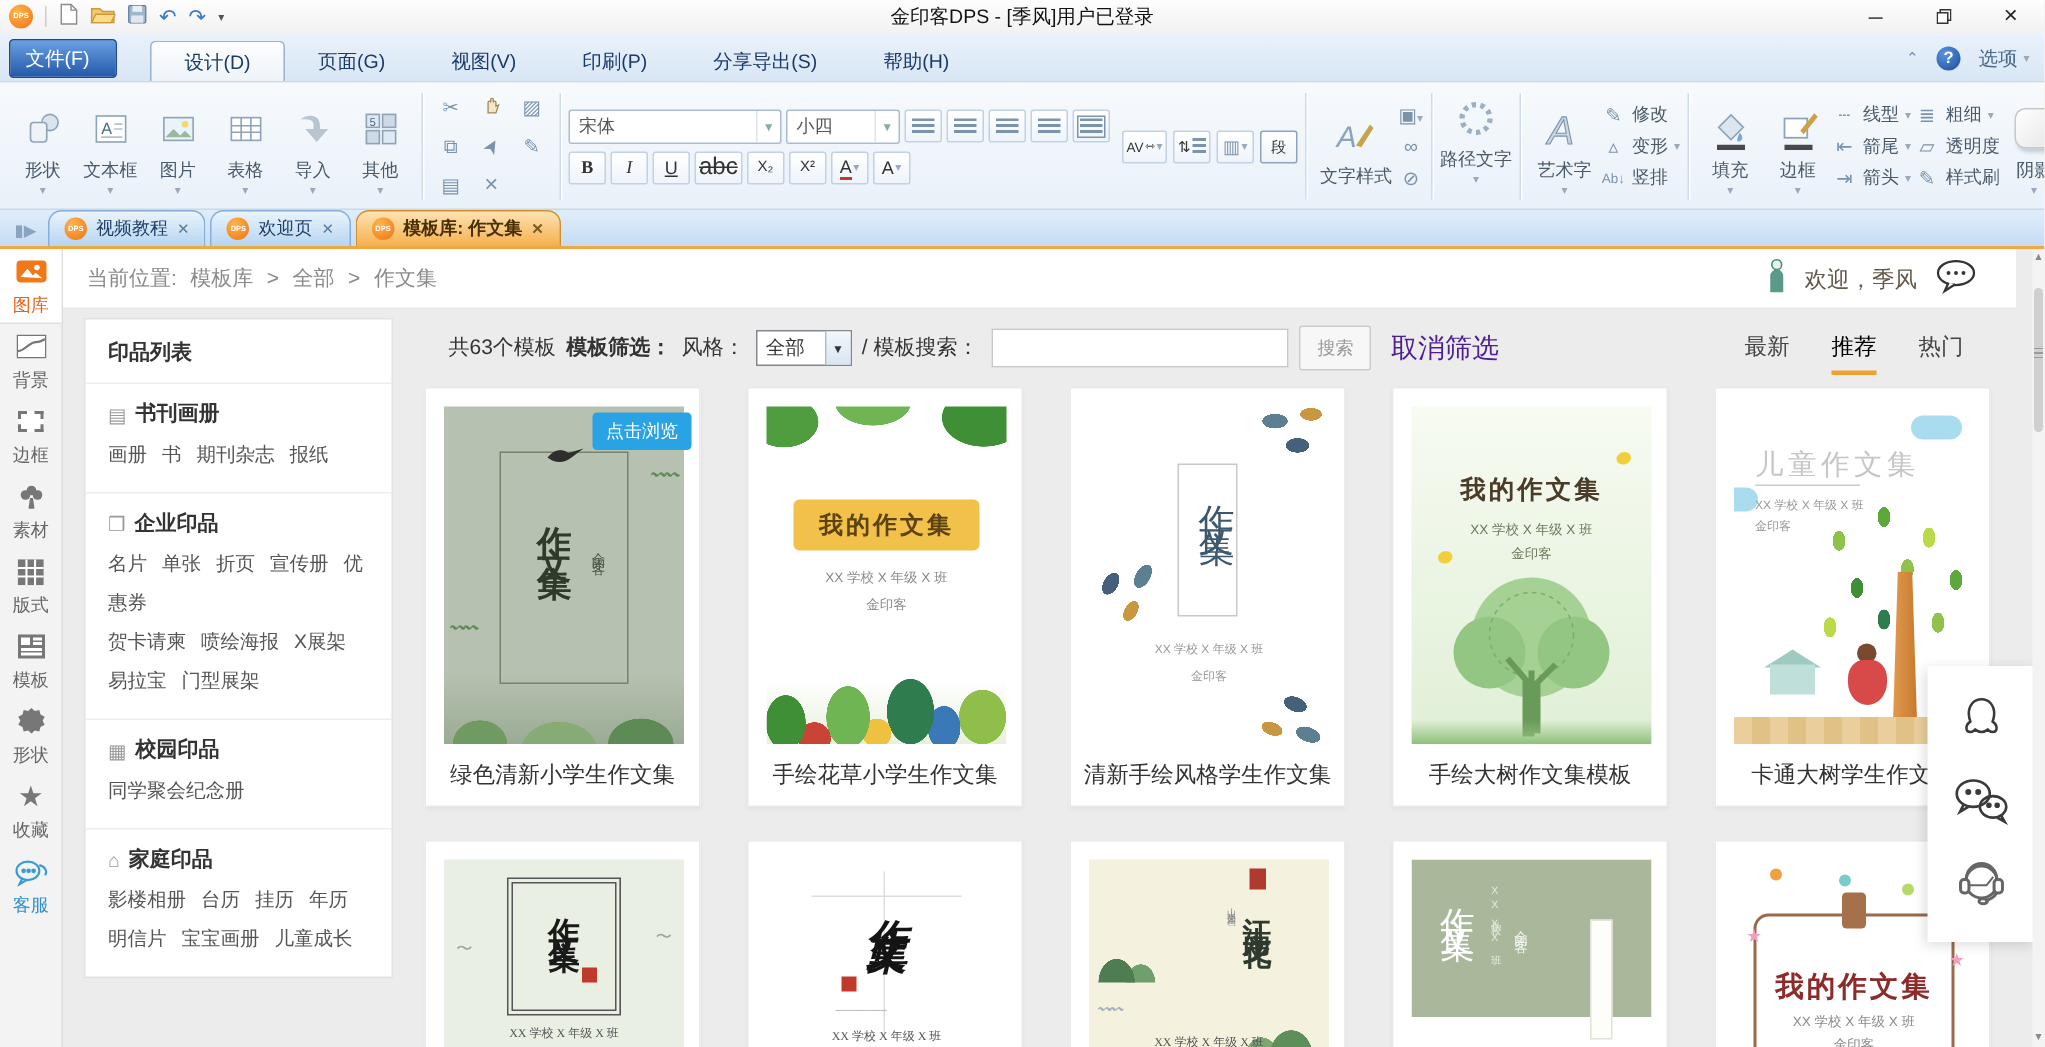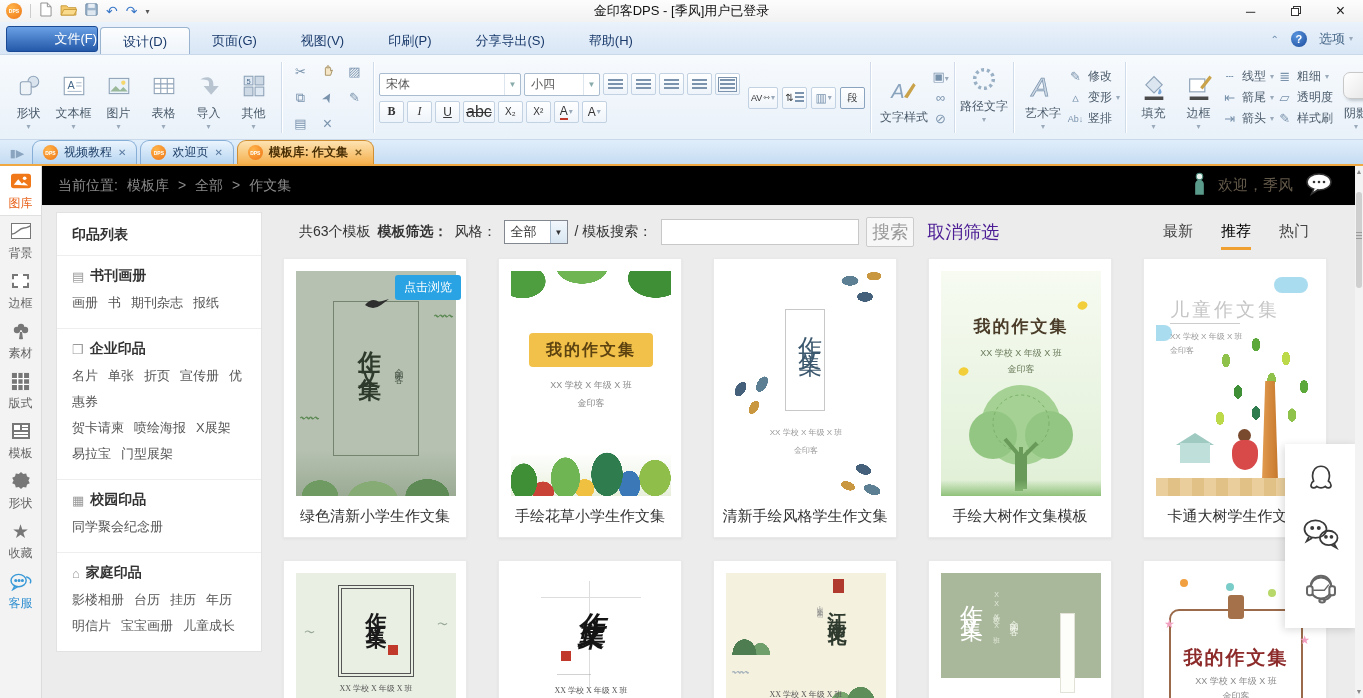--- a/index.html
+++ b/index.html
@@ -11,21 +11,21 @@
 .qat { position:absolute; left:6px; top:0; height:22px; display:flex; align-items:center; gap:8px; z-index:2; }
 .qsep { width:1px; height:14px; background:#ccc; }
 .undo { color:#3a78c8; font-size:14px; line-height:1; }
 .qcaret { font-size:8px; color:#555; }
 .tb-title { position:absolute; left:0; right:0; top:0; line-height:22px; text-align:center; font-size:13px; color:#111; }
 .wc { position:absolute; right:0; top:0; display:flex; z-index:2; }
 .wc > div { width:45px; height:22px; display:flex; align-items:center; justify-content:center; color:#222; font-size:13px; }
 
 
 .mb { position:absolute; top:22px; left:0; right:0; height:33px; background:linear-gradient(#eaf2fb,#d8e6f5); border-bottom:1px solid #c9d9ea; }
-.file-btn { position:absolute; left:6px; top:4px; width:92px; height:26px; border-radius:3px; background:linear-gradient(#6aa0e4,#2359a8); border:1px solid #1a4a94; color:#fff; text-align:right; line-height:24px; font-size:13px; }
+.file-btn { position:absolute; left:6px; top:4px; width:72px; height:26px; border-radius:3px; background:linear-gradient(#6aa0e4,#2359a8); border:1px solid #1a4a94; color:#fff; text-align:left; line-height:24px; font-size:13px;padding-left:10px; }
 .mtabs { position:absolute; left:100px; bottom:0; display:flex; height:27px; }
 .mtab { padding:0 22px; line-height:27px; font-size:13px; color:#1a3a6b; }
 .mtab.active { background:linear-gradient(#fcfdfe,#eef4fa); border:1px solid #9ab4d0; border-bottom:none; border-radius:4px 4px 0 0; }
 .mb-right { position:absolute; right:10px; top:8px; display:flex; align-items:center; gap:12px; color:#4a6a8a; font-size:13px; }
 .chev { font-size:10px; color:#6a8aaa; }
 .help { width:16px; height:16px; border-radius:50%; background:radial-gradient(circle at 35% 30%,#5a96e0,#1a4a9a); color:#fff; font-size:11px; font-weight:bold; text-align:center; line-height:16px; }
 .opt { display:flex; align-items:center; gap:4px; }
 
 
 .rb { position:absolute; top:55px; left:0; right:0; height:85px; background:linear-gradient(#f7fafd,#e9f1f9); border-bottom:1px solid #c9d9ea; display:flex; align-items:stretch; padding:3px 2px 2px 6px; }
@@ -60,21 +60,21 @@
 
 
 .ws { position:absolute; top:168px; left:0; right:0; bottom:0; }
 .rail { position:absolute; left:0; top:-2px; bottom:0; width:42px; background:#f3f3f3; border-right:1px solid #dcdcdc; }
 .ritem { height:50px; display:flex; flex-direction:column; align-items:center; justify-content:center; gap:3px; font-size:12px; color:#666; }
 .ritem .ri { height:22px; display:flex; align-items:center; justify-content:center; color:#777; font-size:18px; }
 .ritem.active { background:#fff; color:#e8621a; border-bottom:1px solid #e0e0e0; }
 .ritem.cs { color:#2e8fd0; }
 .dashedbox { width:17px; height:14px; border:2px dashed #777; background:#fff; }
 
-.crumbrow { position:absolute; left:42px; right:4px; top:-2px; height:40px; background:#000000; border-bottom:1px solid #e8e8e8; }
+.crumbrow { position:absolute; left:42px; right:19px; top:-2px; height:40px; background:#ffffff; border-bottom:1px solid #e8e8e8; }
 .crumb { position:absolute; left:16px; top:11px; font-size:14px; color:#8a8a8a; display:flex; gap:9px; }
 .userbox { position:absolute; right:26px; top:6px; display:flex; align-items:center; gap:12px; font-size:15px; color:#63594a; }
 
 .content { position:absolute; left:42px; top:38px; right:8px; bottom:0; background:#ececec; overflow:hidden; }
 
 
 .panel { position:absolute; left:14px; top:6px; width:206px; background:#fff; border:1px solid #e2e2e2; }
 .ptitle { font-size:14px; font-weight:bold; color:#333; padding:13px 15px 11px; border-bottom:1px solid #eee; }
 .psec { padding:11px 15px 12px; border-bottom:1px solid #eee; }
 .psec:last-child { border-bottom:none; }
@@ -84,21 +84,21 @@
 .prow a { margin-right:10px; cursor:pointer; }
 .hl { background:#ff9b00; color:#fff; padding:3px 6px; border-radius:2px; }
 
 
 .filterrow { position:absolute; left:241px; top:11px; display:flex; align-items:center; gap:7px; font-size:14px; color:#333;margin-left:16px; }
 .bld { font-weight:bold; }
 .stysel { width:64px; height:24px; border:1px solid #828790; background:#fff; display:flex; align-items:center; font-size:13px; }
 .stysel .val { padding-left:6px; flex:1; }
 .stysel .btn { width:17px; height:100%; background:linear-gradient(#f2f7fc,#d8e6f2); border-left:1px solid #aabccf; font-size:8px; color:#333; display:flex; align-items:center; justify-content:center; }
 .searchin { width:198px; height:26px; border:1px solid #c8c8c8; background:#fff; margin-left:2px; font-size:13px; padding:0 6px; outline:none; }
-.searchbtn { width:48px; height:30px; border:1px solid #ccc; background:#f7f7f7; color:#999; font-size:18px; display:flex; align-items:center; justify-content:center; border-radius:2px; }
+.searchbtn { width:48px; height:30px; border:1px solid #ccc; background:#f7f7f7; color:#999; font-size:12px; display:flex; align-items:center; justify-content:center; border-radius:2px; }
 .cancelf { color:#4c1d95; font-size:18px; margin-left:6px; }
 .sortrow { position:absolute; right:46px; top:16px; display:flex; gap:28px; font-size:15px; color:#444; }
 .sortrow .sact { color:#000000; border-bottom:3px solid #f0a030; padding-bottom:6px; }
 
 
 .card { position:absolute; width:184px; height:280px; background:#fff; border:1px solid #e9e9e9; box-shadow:0 1px 3px rgba(0,0,0,.05); }
 .cover { position:absolute; left:12px; top:12px; width:160px; height:225px; overflow:hidden; }
 .ctitle { position:absolute; left:0; right:0; bottom:11px; text-align:center; font-size:15px; color:#333; white-space:nowrap; }
 .vt { writing-mode:vertical-rl; text-orientation:upright; }
 

